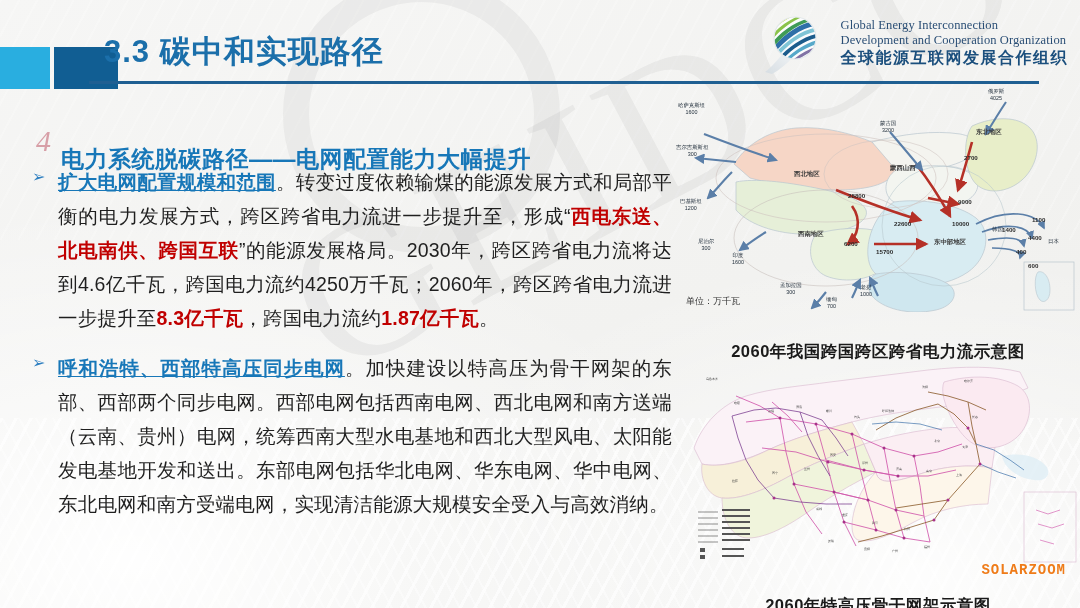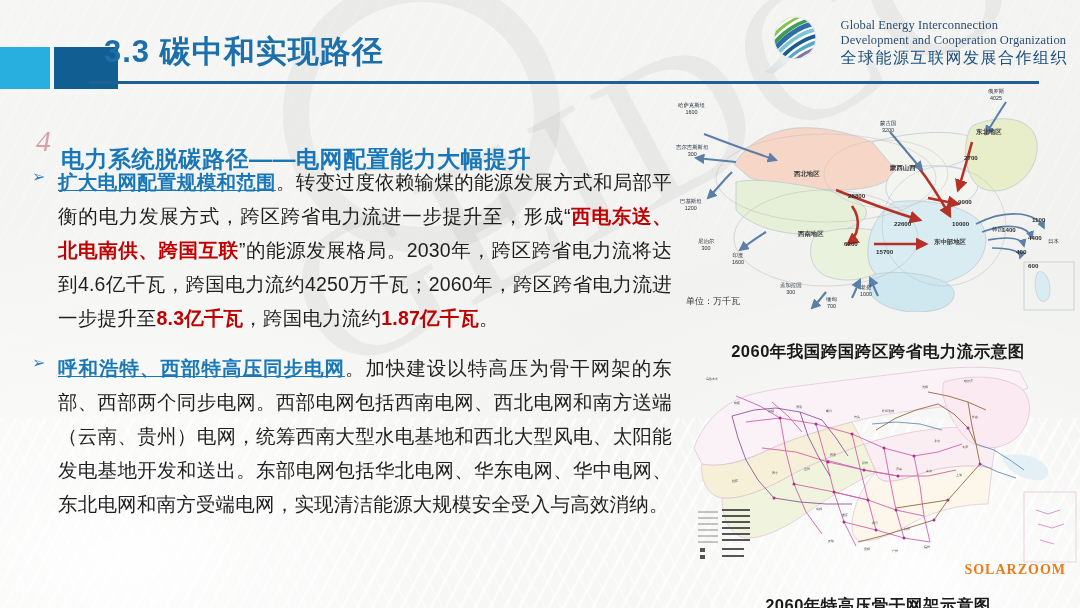--- a/index.html
+++ b/index.html
@@ -86,39 +86,39 @@
 
   
   .logo{position:absolute;right:12px;top:10px;display:flex;align-items:center;gap:14px;}
   .logo-globe{width:66px;height:66px;position:relative;flex:0 0 auto;}
   .logo-text{line-height:1.18;}
   .logo-en{
     font-family:"Liberation Serif","DejaVu Serif",serif;
     font-size:12.5px;color:#2a4e75;white-space:nowrap;letter-spacing:.1px;
   }
   .logo-cn{
-    font-size:16px;font-weight:normal;color:#1b4f7d;white-space:nowrap;letter-spacing:1.5px;margin-top:2px;
+    font-size:16px;font-weight:bold;color:#1b4f7d;white-space:nowrap;letter-spacing:1.5px;margin-top:2px;
   }
 
   
   .map-box{position:absolute;overflow:hidden;}
   #map-flow{left:676px;top:86px;width:404px;height:226px;}
   #map-grid{left:676px;top:352px;width:404px;height:216px;}
   .map-cap{
     position:absolute;width:404px;left:676px;text-align:center;
     font-size:16.5px;font-weight:bold;color:#1a1a1a;letter-spacing:.5px;margin-top:23px;
   }
   #cap-flow{top:318px;}
   #cap-grid{top:572px;}
   .map-unit{
     position:absolute;left:686px;top:295px;font-size:9px;color:#333;
   }
   .wm-solar{
     position:absolute;right:14px;top:562px;
-    font-family:Liberation Serif, serif;
+    font-family:Liberation Mono, monospace;
     font-size:14px;font-weight:bold;color:#ef7b18;letter-spacing:1px;
   }
   .map-lbl{position:absolute;font-size:5.4px;color:#23303d;white-space:nowrap;text-align:center;line-height:1.25;}
   .map-reg{position:absolute;font-size:6.4px;font-weight:bold;color:#3a3a3a;white-space:nowrap;}
   .flow-val{position:absolute;font-size:6.2px;font-weight:bold;color:#2b2b2b;white-space:nowrap;}
 </style>
 </head>
 <body>
 
 <div class="slide">

